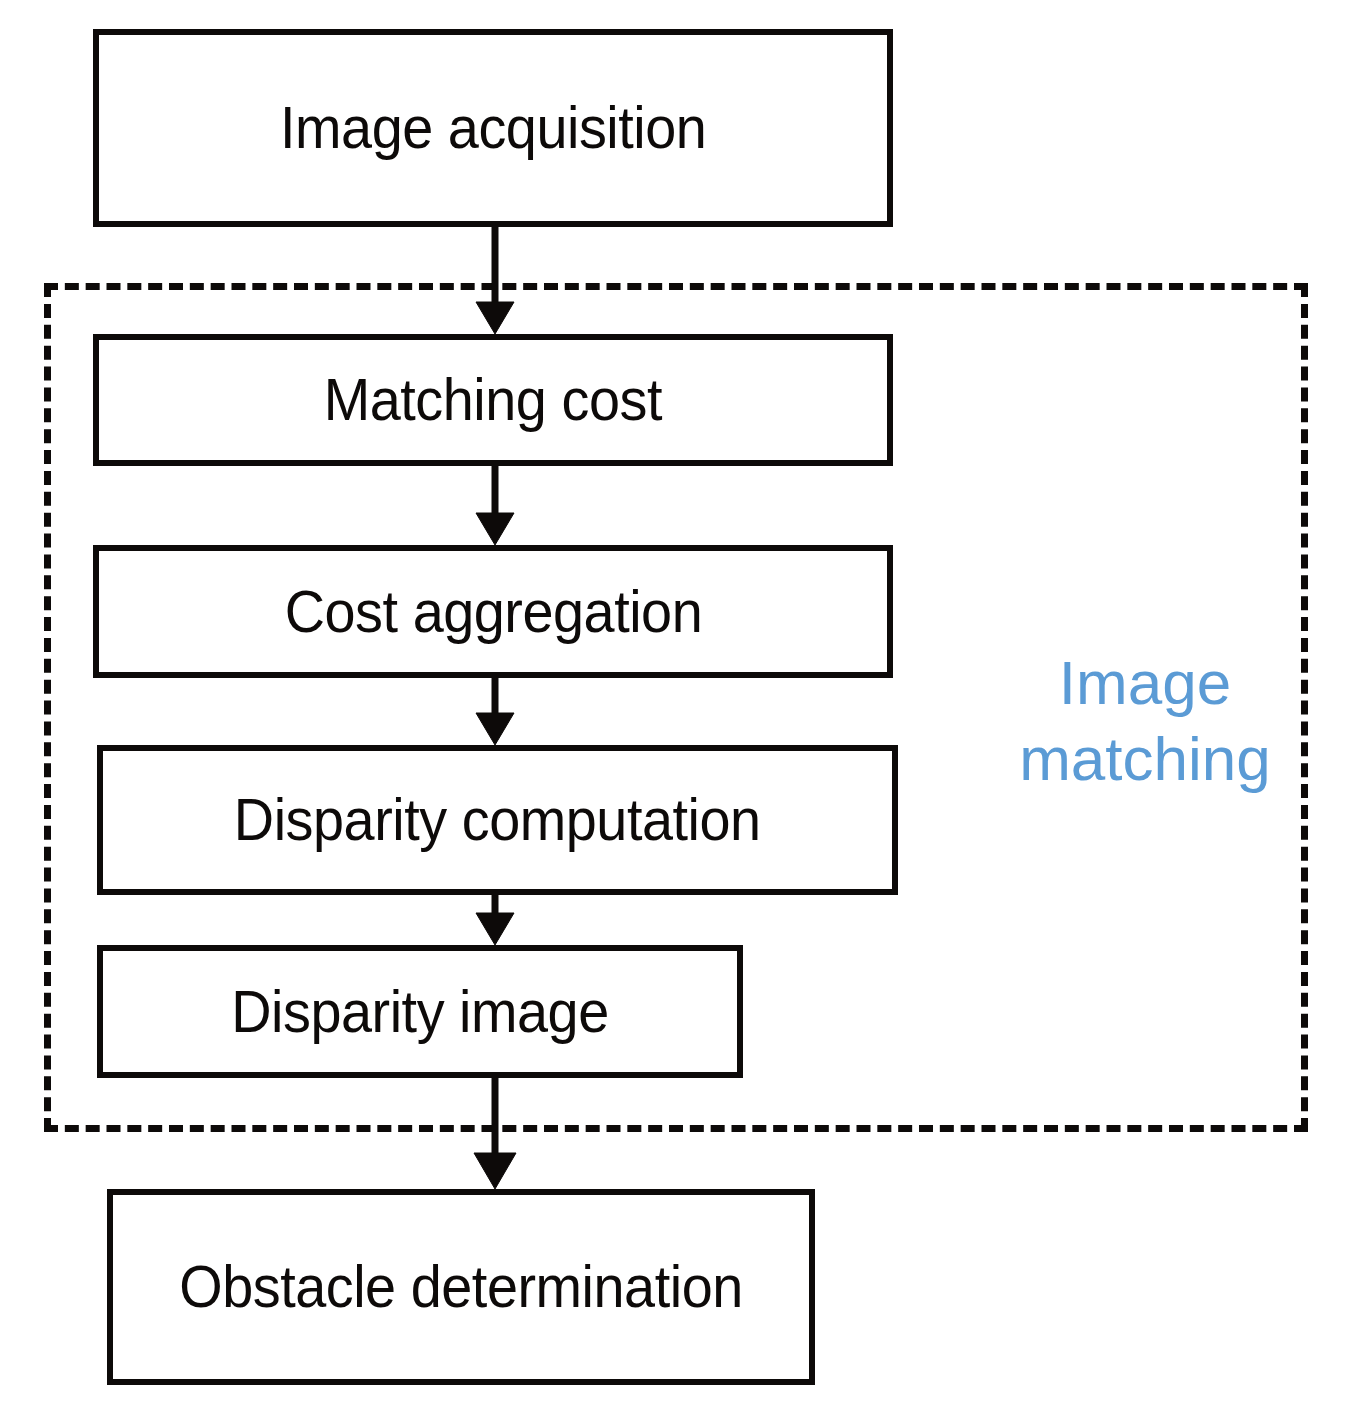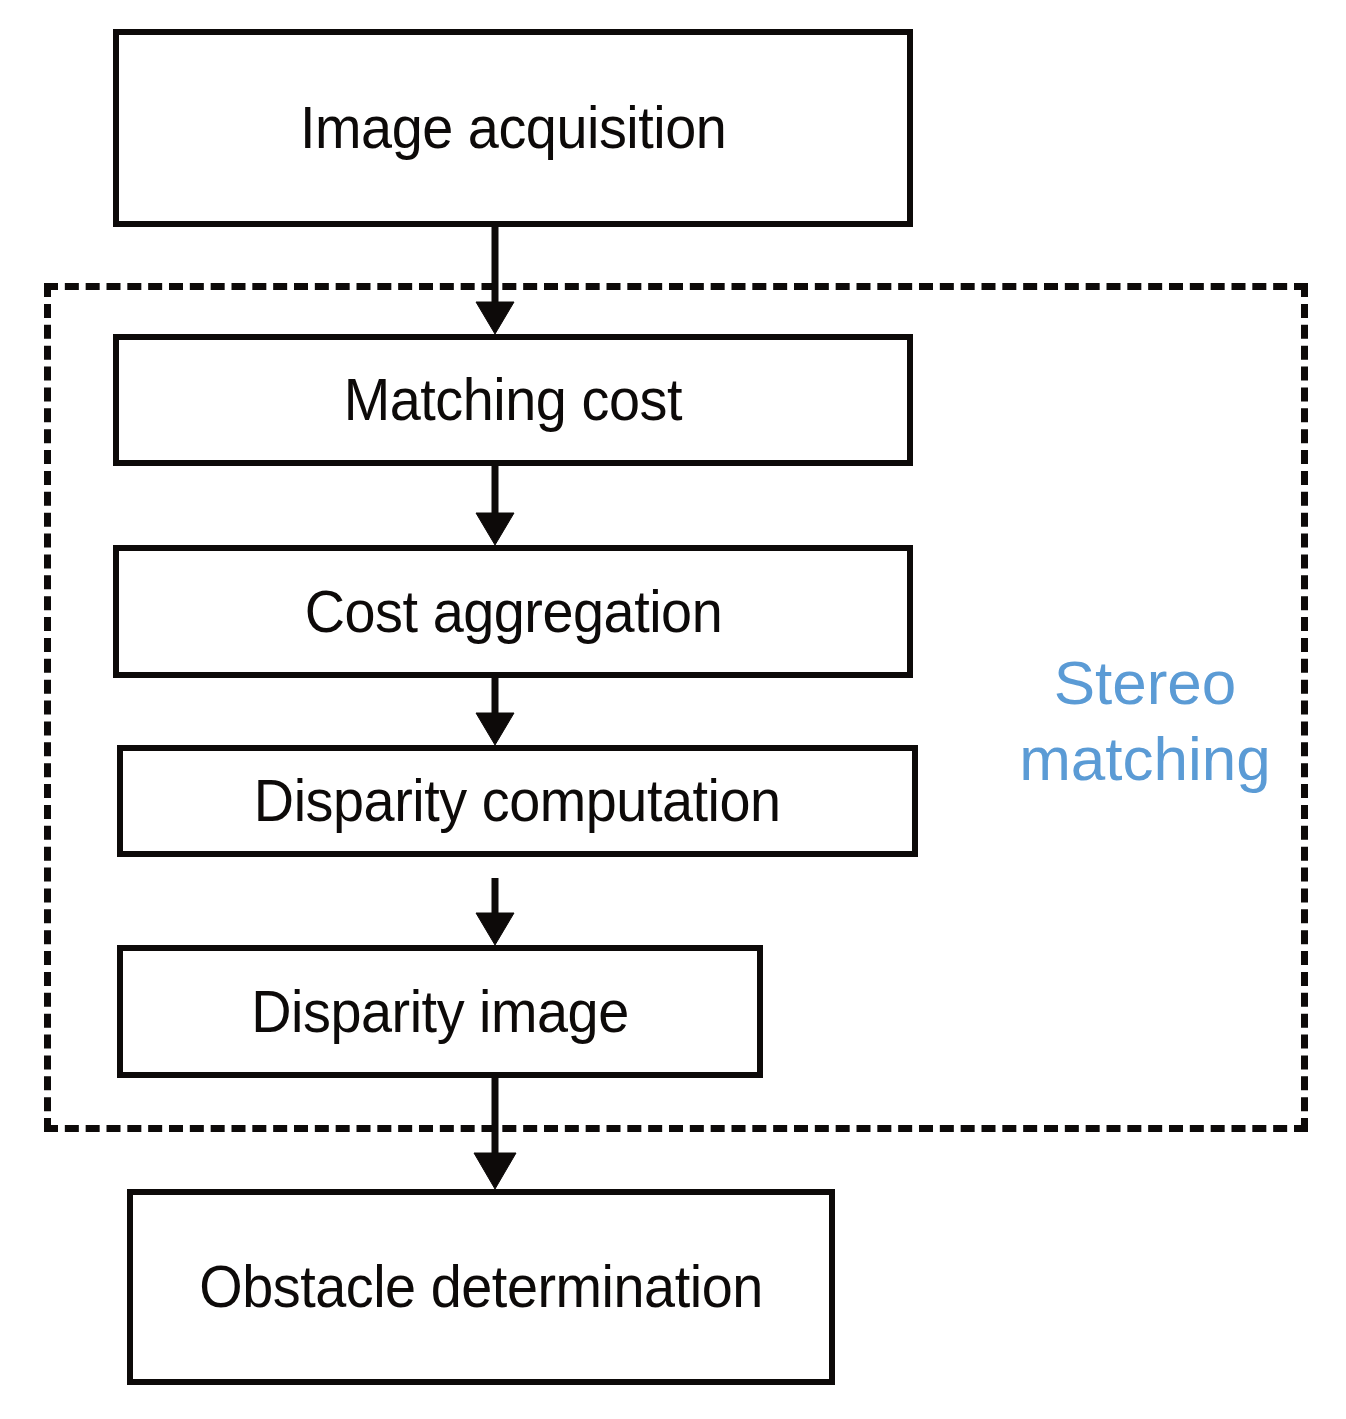--- a/index.html
+++ b/index.html
@@ -16,35 +16,34 @@
     font-family: "Liberation Sans", sans-serif;
   }
   .node {
     position: absolute;
     box-sizing: border-box;
     border: 6px solid #0d0a09;
     background: #ffffff;
     display: flex;
     align-items: center;
     justify-content: center;
-    margin-left: 20px;
   }
   .node-label {
     color: #0d0a09;
     font-size: 60px;
     font-weight: 400;
     line-height: 1;
     letter-spacing: -0.5px;
     white-space: nowrap;
     transform: scaleX(0.93);
   }
   #node-image-acquisition { left: 93px;  top: 29px;   width: 800px; height: 198px; }
   #node-matching-cost     { left: 93px;  top: 334px;  width: 800px; height: 132px; }
   #node-cost-aggregation  { left: 93px;  top: 545px;  width: 800px; height: 133px; }
-  #node-disparity-comp    { left: 97px;  top: 745px;  width: 801px; height: 112px; }
+  #node-disparity-comp    { left: 97px;  top: 745px;  width: 801px; height: 150px; }
   #node-disparity-image   { left: 97px;  top: 945px;  width: 646px; height: 133px; }
   #node-obstacle-det      { left: 107px; top: 1189px; width: 708px; height: 196px; }
 
   #group-stereo-matching {
     position: absolute;
     left: 44px;
     top: 283px;
     width: 1264px;
     height: 849px;
     box-sizing: border-box;
@@ -118,16 +117,16 @@
   </div>
 
   <div class="node" id="node-disparity-image">
     <span class="node-label">Disparity image</span>
   </div>
 
   <div class="node" id="node-obstacle-det">
     <span class="node-label">Obstacle determination</span>
   </div>
 
-  <div id="group-stereo-label">Stereo
+  <div id="group-stereo-label">Image
 matching</div>
 
 </div>
 
 </body></html>

